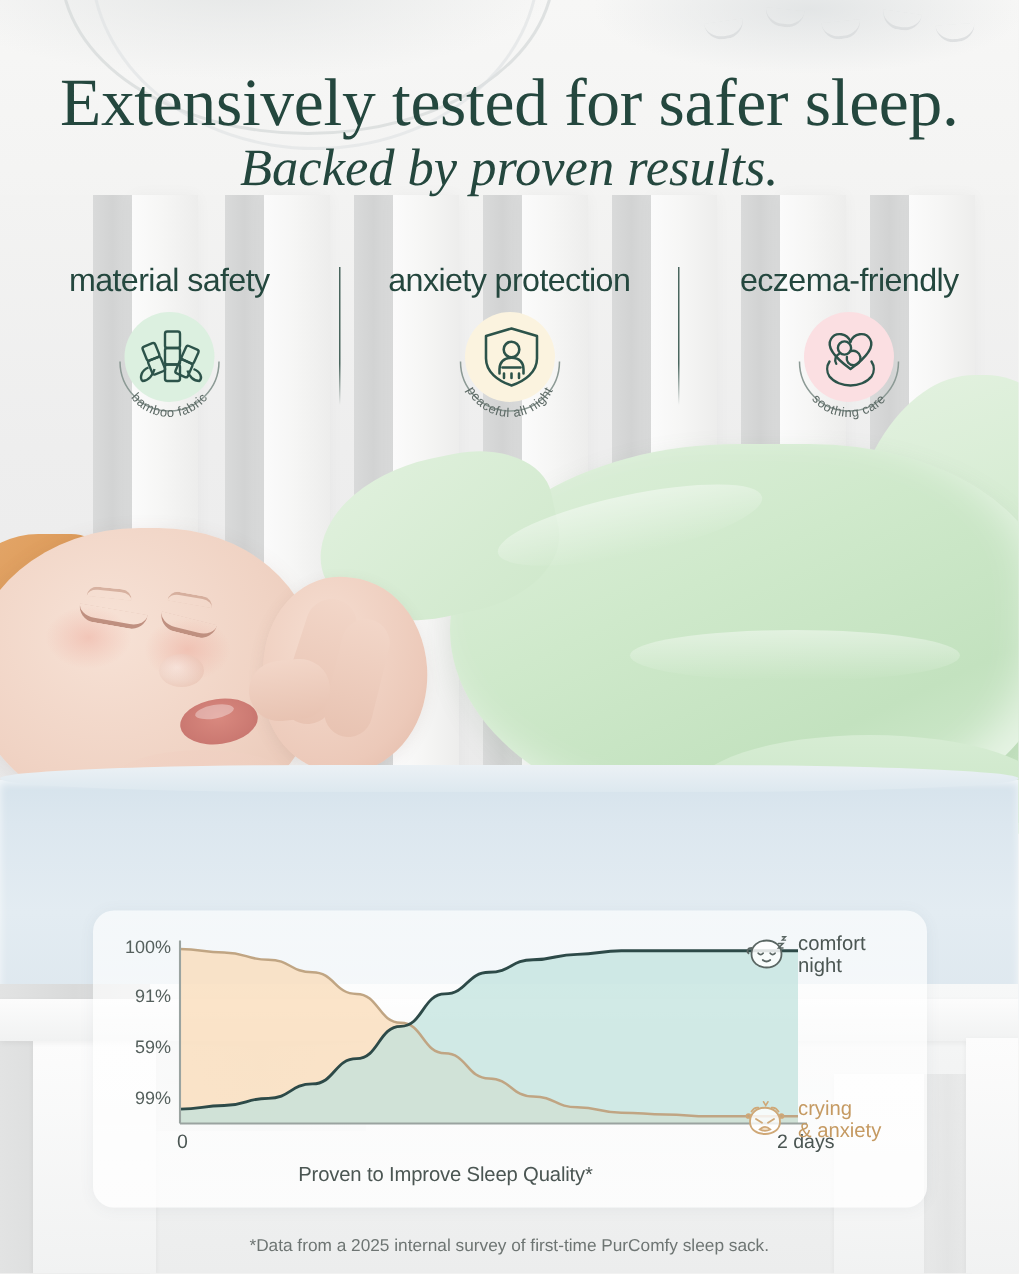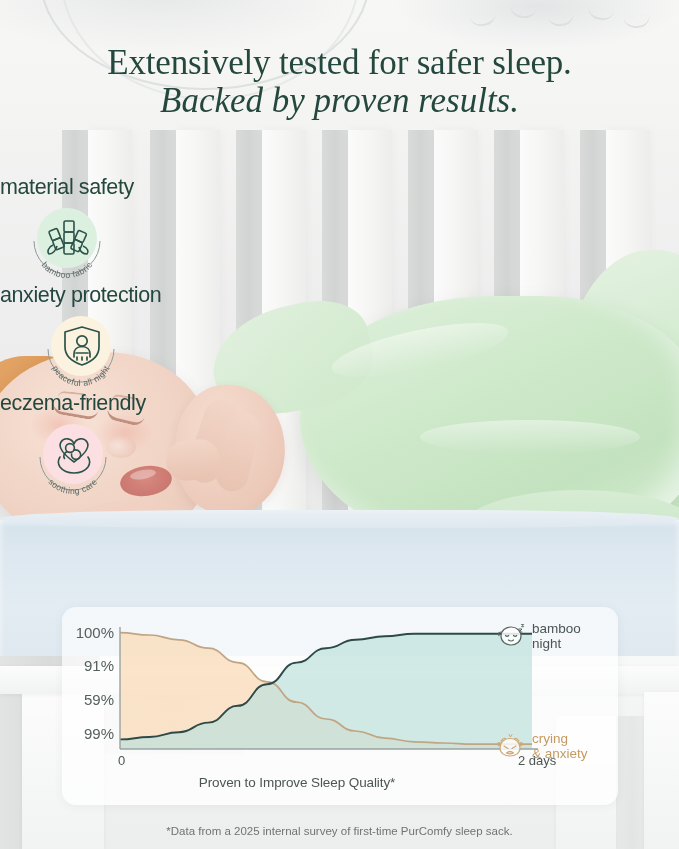--- a/index.html
+++ b/index.html
@@ -165,27 +165,27 @@
   
   #overlay{ position:absolute; inset:0; }
 
   
   .headline{
     position:absolute; left:0; top:44px; width:679px; text-align:center;
     font-family:"Liberation Serif", serif;
     color:#24473e;
     line-height:1.08;
   }
-  .headline .l1{ display:block; font-size:35px; letter-spacing:-.2px; }
+  .headline .l1{ display:block; font-size:45px; letter-spacing:-.2px; }
   .headline .l2{ display:block; font-size:35px; font-style:italic; }
 
   
   .features{
     position:absolute; left:0; top:175px; width:679px; height:110px;
-    display:flex; align-items:flex-start;flex-direction:column;
+    display:flex; align-items:flex-start;
   }
   .feature{ position:relative; flex:1; text-align:center; }
   .feature .ftitle{
     font-size:21.5px; color:#24473e; letter-spacing:-.4px; white-space:nowrap;
   }
   .vdiv{
     width:1px; height:92px; margin-top:3px;
     background:linear-gradient(#2b4c43,#2b4c43 70%, rgba(43,76,67,0));
     opacity:.85;
   }
@@ -206,21 +206,21 @@
 
   
   .chart-panel{
     position:absolute; left:62px; top:607px; width:556px; height:198px;
     background:linear-gradient(rgba(255,255,255,.62), rgba(255,255,255,.80));
     border-radius:14px;
     box-shadow:0 1px 10px rgba(90,100,110,.07);
   }
   .chart-wrap{ position:absolute; left:0; top:0; width:556px; height:198px; }
   .ylab{
-    position:absolute; right:0; font-size:15px; color:#55605d; text-align:right;
+    position:absolute; right:0; font-size:12px; color:#55605d; text-align:right;
     font-family:"Liberation Sans", sans-serif;
   }
   .ylabs{ position:absolute; left:0; top:0; width:52px; height:140px; }
   .xlab{
     position:absolute; font-size:13px; color:#4b5653;
   }
   .caption{
     position:absolute; left:0; top:168px; width:470px; text-align:center;
     font-size:13.5px; color:#4b5653; letter-spacing:-.1px;
   }
@@ -435,21 +435,21 @@
           <path d="M4 13 C4 7.5 8.5 4 14 4 C19.5 4 24 7.5 24 13 C24 18.5 19.5 22 14 22 C8.5 22 4 18.5 4 13 Z" fill="#ffffff" fill-opacity=".85"></path>
           <path d="M4 9 C1.5 9 0.5 11 2 12.5"></path>
           <path d="M8.5 12.5 q1.6 1.8 3.2 0"></path>
           <path d="M16.5 12.5 q1.6 1.8 3.2 0"></path>
           <path d="M11.5 17 q2.5 2 5 0"></path>
           <path d="M22 6 h3 l-3 3 h3" stroke-width="1"></path>
           <path d="M24.5 1.5 h2.2 l-2.2 2.2 h2.2" stroke-width=".9"></path>
         </svg>
       </div>
       <div class="legend comfort">
-        <div>bamboo</div>
+        <div>comfort</div>
         <div>night</div>
       </div>
 
       
       <div class="legend-icon" style="left:433px; top:125px;">
         <svg width="32" height="28" viewBox="0 0 32 28" fill="none" stroke="#cfa877" stroke-width="1.2" stroke-linecap="round">
           <path d="M5 16 C5 10 9.5 6.5 15 6.5 C20.5 6.5 25 10 25 16 C25 21 20.5 24 15 24 C9.5 24 5 21 5 16 Z" fill="#ffffff" fill-opacity=".8"></path>
           <path d="M9 14 l4 2.5 M21 14 l-4 2.5"></path>
           <path d="M11.5 21 q3.5 -3.5 7 0 q-3.5 1.8 -7 0 Z" fill="#f3e0c6"></path>
           <path d="M6 9 q2 -3 4.5 -2.5"></path>

